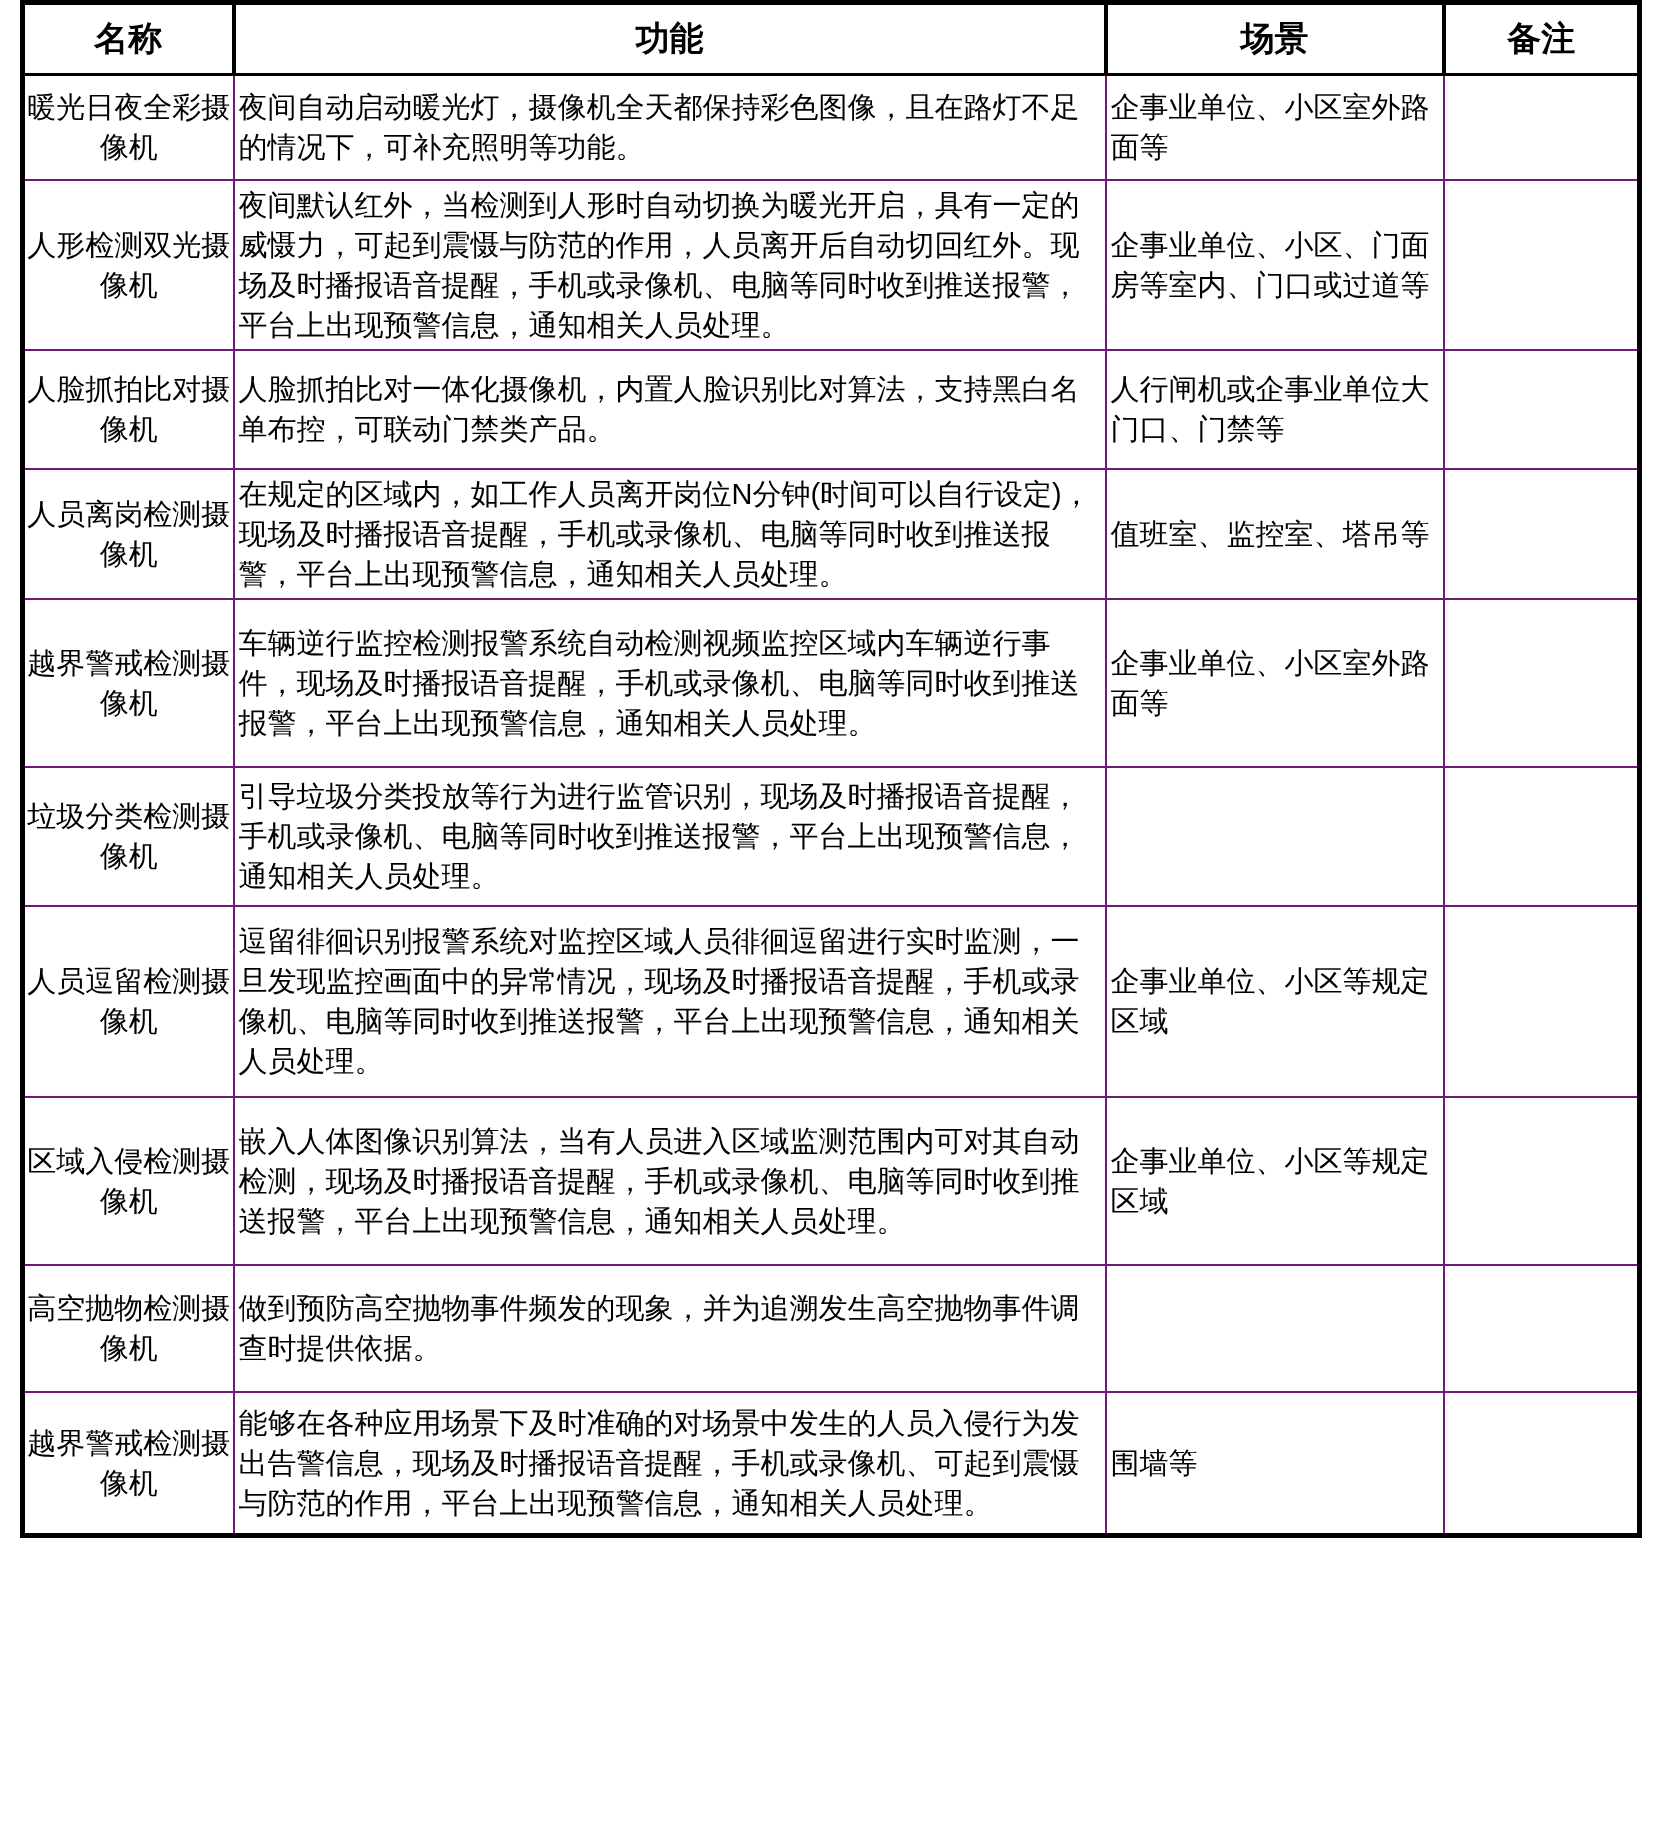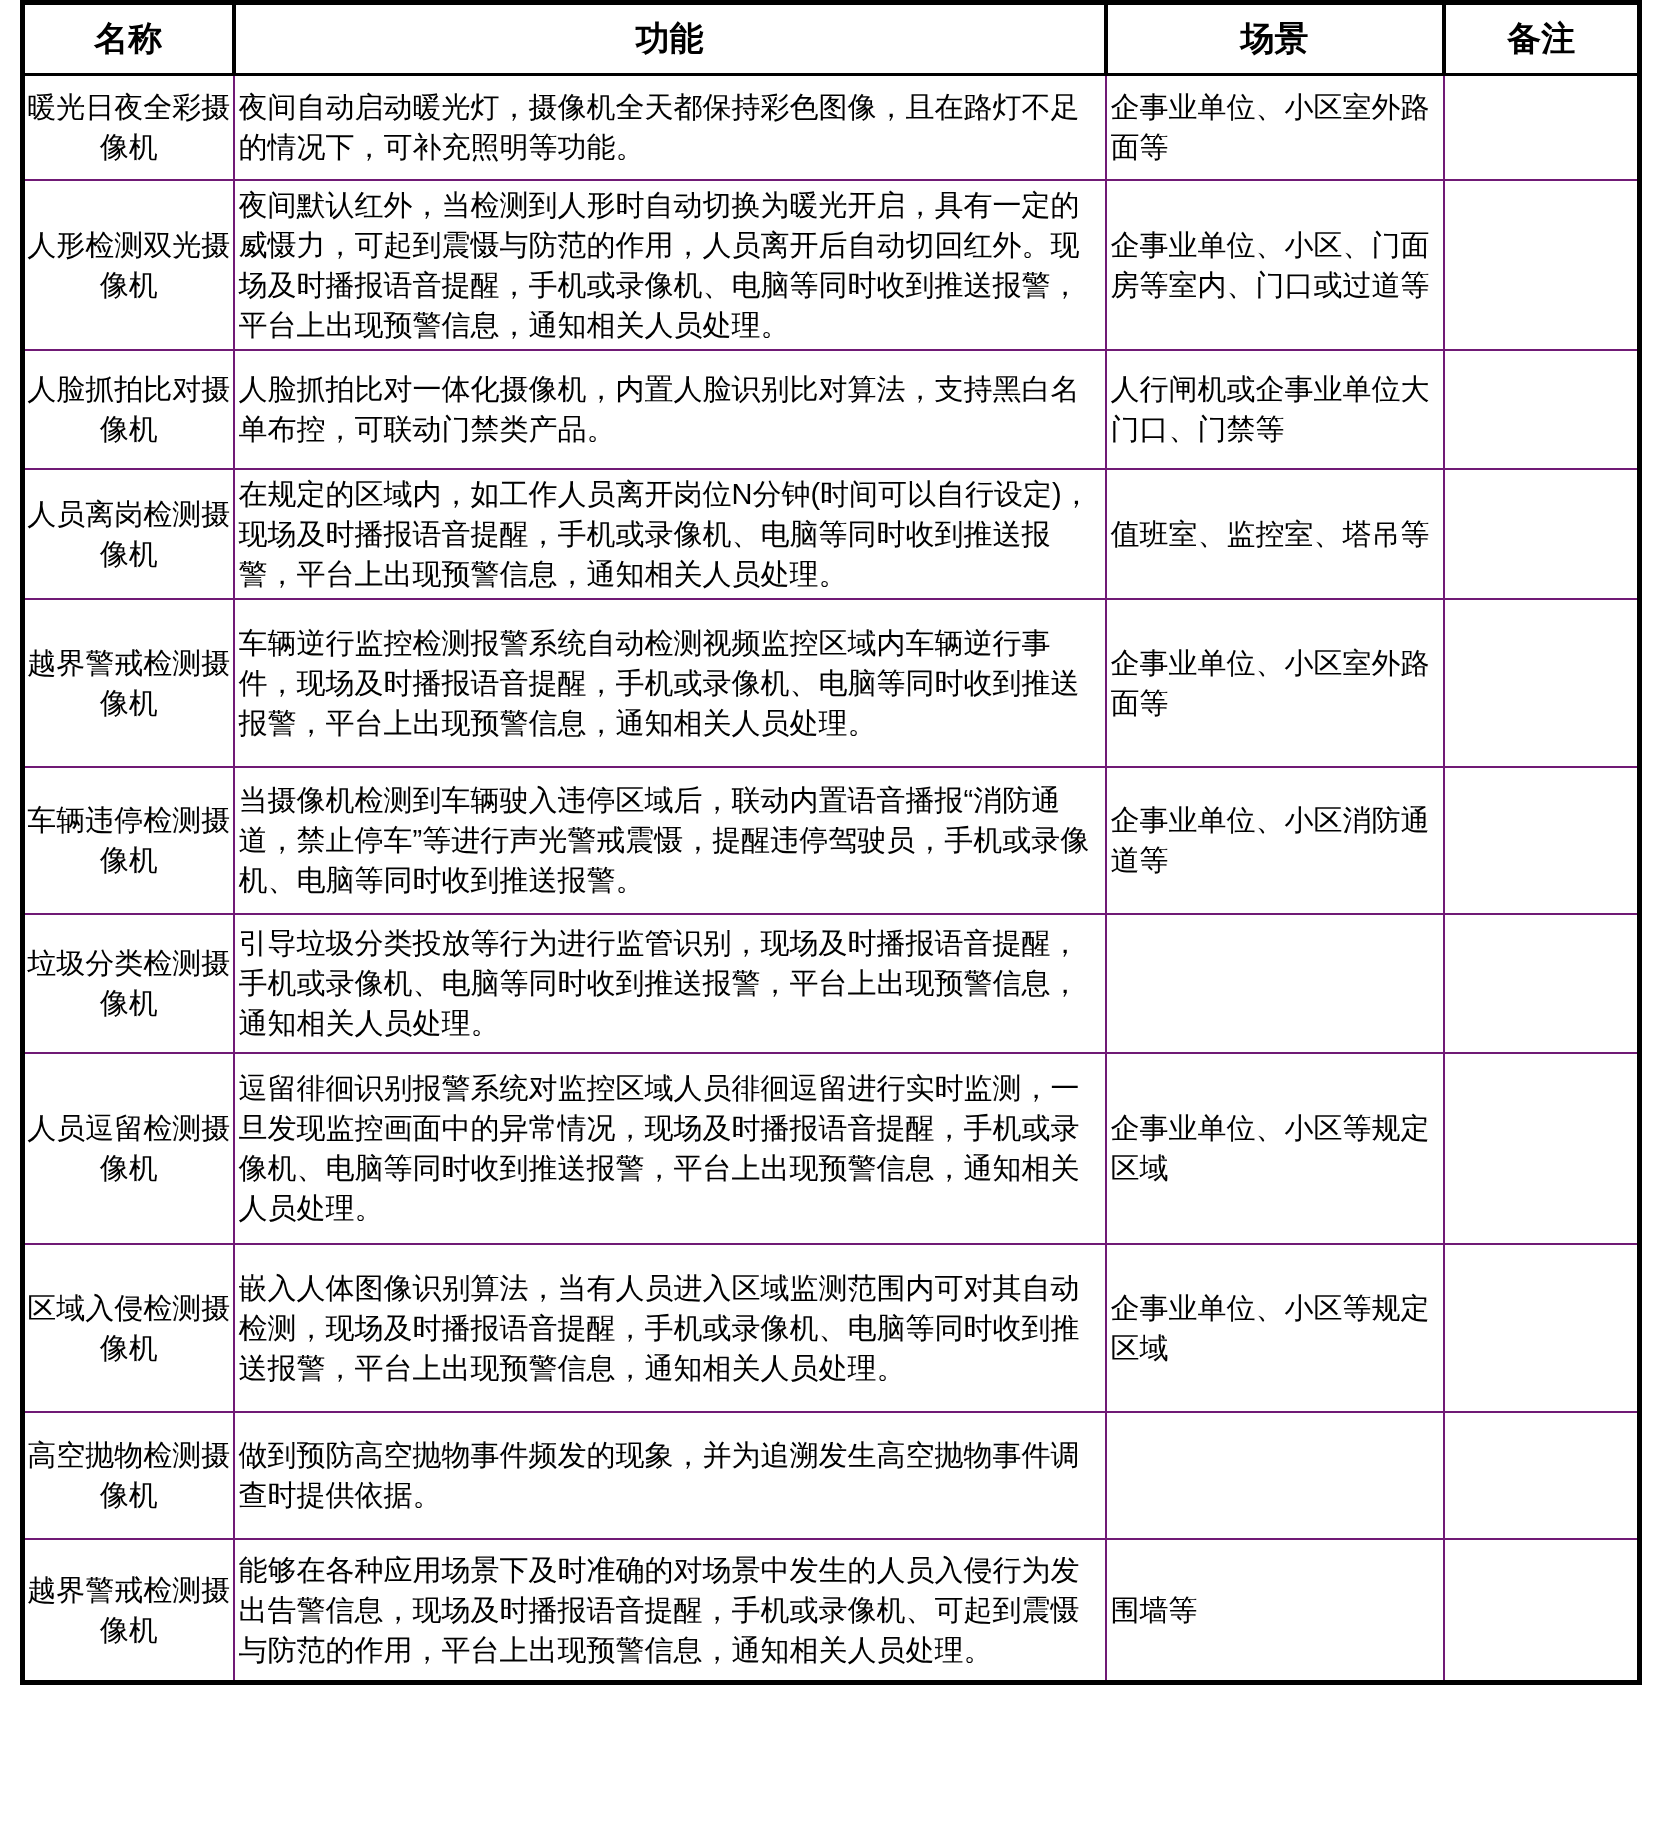--- a/index.html
+++ b/index.html
@@ -115,26 +115,20 @@
         <td class="func">在规定的区域内，如工作人员离开岗位N分钟(时间可以自行设定)，现场及时播报语音提醒，手机或录像机、电脑等同时收到推送报警，平台上出现预警信息，通知相关人员处理。</td>
         <td class="scene">值班室、监控室、塔吊等</td>
         <td class="remark"></td>
       </tr>
       <tr style="height:168px">
         <td class="name">越界警戒检测摄像机</td>
         <td class="func">车辆逆行监控检测报警系统自动检测视频监控区域内车辆逆行事件，现场及时播报语音提醒，手机或录像机、电脑等同时收到推送报警，平台上出现预警信息，通知相关人员处理。</td>
         <td class="scene">企事业单位、小区室外路面等</td>
         <td class="remark"></td>
       </tr>
-      <tr style="height:147px">
-        <td class="name">车辆违停检测摄像机</td>
-        <td class="func">当摄像机检测到车辆驶入违停区域后，联动内置语音播报“消防通道，禁止停车”等进行声光警戒震慑，提醒违停驾驶员，手机或录像机、电脑等同时收到推送报警。</td>
-        <td class="scene">企事业单位、小区消防通道等</td>
-        <td class="remark"></td>
-      </tr>
       <tr style="height:139px">
         <td class="name">垃圾分类检测摄像机</td>
         <td class="func">引导垃圾分类投放等行为进行监管识别，现场及时播报语音提醒，手机或录像机、电脑等同时收到推送报警，平台上出现预警信息，通知相关人员处理。</td>
         <td class="scene"></td>
         <td class="remark"></td>
       </tr>
       <tr style="height:191px">
         <td class="name">人员逗留检测摄像机</td>
         <td class="func">逗留徘徊识别报警系统对监控区域人员徘徊逗留进行实时监测，一旦发现监控画面中的异常情况，现场及时播报语音提醒，手机或录像机、电脑等同时收到推送报警，平台上出现预警信息，通知相关人员处理。</td>
         <td class="scene">企事业单位、小区等规定区域</td>

